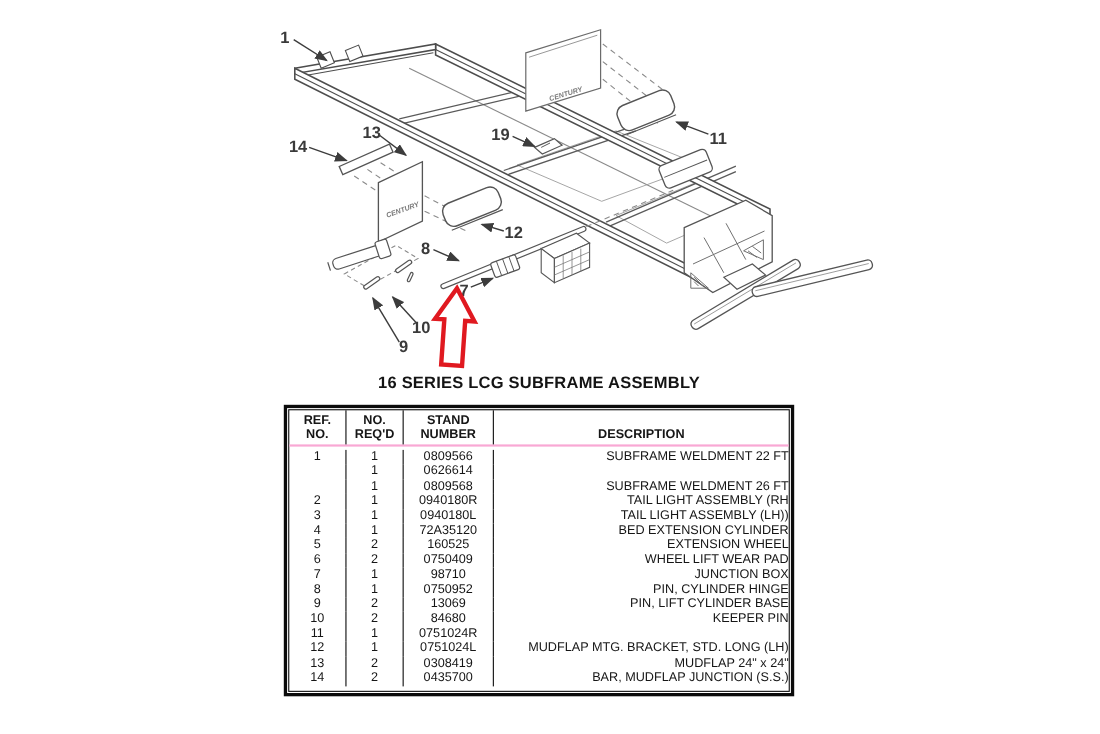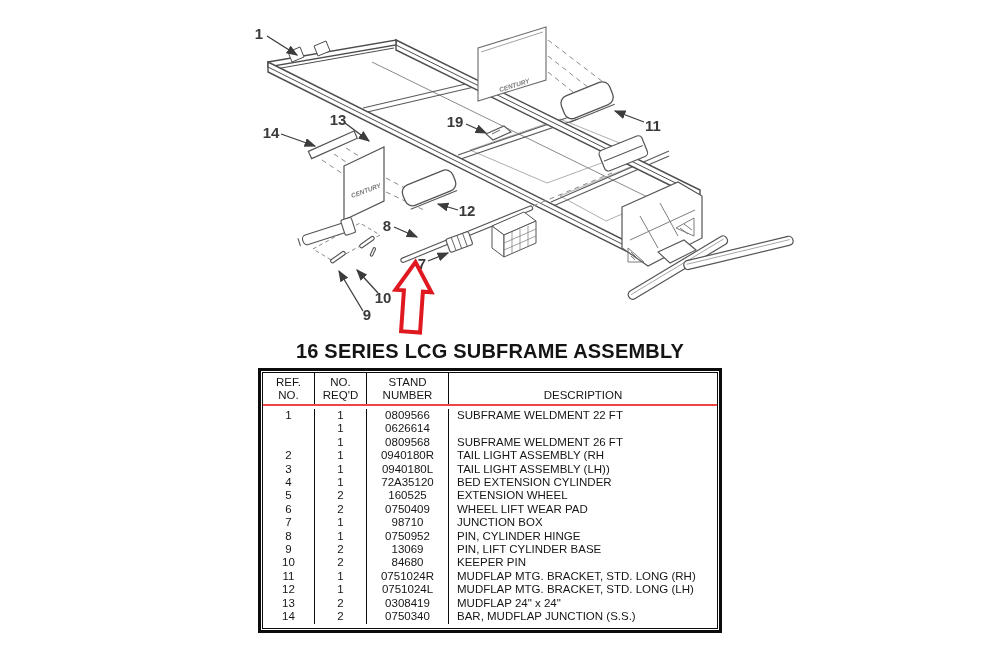--- a/index.html
+++ b/index.html
@@ -7,38 +7,38 @@
     width:1000px;height:667px;background:#ffffff;position:relative;
     font-family:"Liberation Sans", sans-serif;color:#1a1a1a;overflow:hidden;
   }
   .stage{position:absolute;inset:0;}
   svg text{font-family:"Liberation Sans", sans-serif;}
 
   .diagram-svg{position:absolute;left:0;top:0;}
 
   .title{
     position:absolute;left:238px;top:340px;width:504px;text-align:center;
-    font-size:20px;font-weight:bold;letter-spacing:.2px;color:#141414;white-space:nowrap;
+    font-size:15px;font-weight:bold;letter-spacing:.2px;color:#141414;white-space:nowrap;
   }
 
   .ptable{
     position:absolute;left:258px;top:368px;width:464px;
     border:3px solid #0b0b0b;background:#fff;box-sizing:border-box;
   }
   .ptable-inner{margin:1px;border:1px solid #0b0b0b;}
-  .thead{display:grid;grid-template-columns:52px 52px 82px 1fr;border-bottom:2px solid #ef4444;}
+  .thead{display:grid;grid-template-columns:52px 52px 82px 1fr;border-bottom:2px solid #f9a8d4;font-weight:bold;}
   .th{
     font-size:11.5px;line-height:13px;text-align:center;padding:3px 0 2px;
     display:flex;flex-direction:column;justify-content:flex-end;color:#161616;
   }
   .cb{border-right:1px solid #0b0b0b;}
   .tbody{padding:3px 0 4px;}
   .trow{display:grid;grid-template-columns:52px 52px 82px 1fr;}
   .td{font-size:11.5px;line-height:13.4px;text-align:center;color:#161616;white-space:nowrap;}
-  .td.desc{text-align:left;padding-left:8px;}
+  .td.desc{text-align:right;padding-left:8px;}
 </style>
 </head>
 <body>
 
 <div class="stage">
 
   <svg class="diagram-svg" width="1000" height="340" viewBox="0 0 1000 340">
     <defs>
       <marker id="ah" orient="auto" markerWidth="9" markerHeight="7" refX="8" refY="3.5">
         <path d="M0,0 L9,3.5 L0,7 z" fill="#3c3c3c"></path>
@@ -319,40 +319,39 @@
             <span class="td cb">10</span>
             <span class="td cb">2</span>
             <span class="td cb">84680</span>
             <span class="td desc">KEEPER PIN</span>
           </div>
 
           <div class="trow">
             <span class="td cb">11</span>
             <span class="td cb">1</span>
             <span class="td cb">0751024R</span>
-            <span class="td desc">MUDFLAP MTG. BRACKET, STD. LONG (RH)</span>
           </div>
 
           <div class="trow">
             <span class="td cb">12</span>
             <span class="td cb">1</span>
             <span class="td cb">0751024L</span>
             <span class="td desc">MUDFLAP MTG. BRACKET, STD. LONG (LH)</span>
           </div>
 
           <div class="trow">
             <span class="td cb">13</span>
             <span class="td cb">2</span>
             <span class="td cb">0308419</span>
             <span class="td desc">MUDFLAP 24" x 24"</span>
           </div>
 
           <div class="trow">
             <span class="td cb">14</span>
             <span class="td cb">2</span>
-            <span class="td cb">0750340</span>
+            <span class="td cb">0435700</span>
             <span class="td desc">BAR, MUDFLAP JUNCTION (S.S.)</span>
           </div>
         </div>
     </div>
   </div>
 
 </div>
 
 </body></html>

